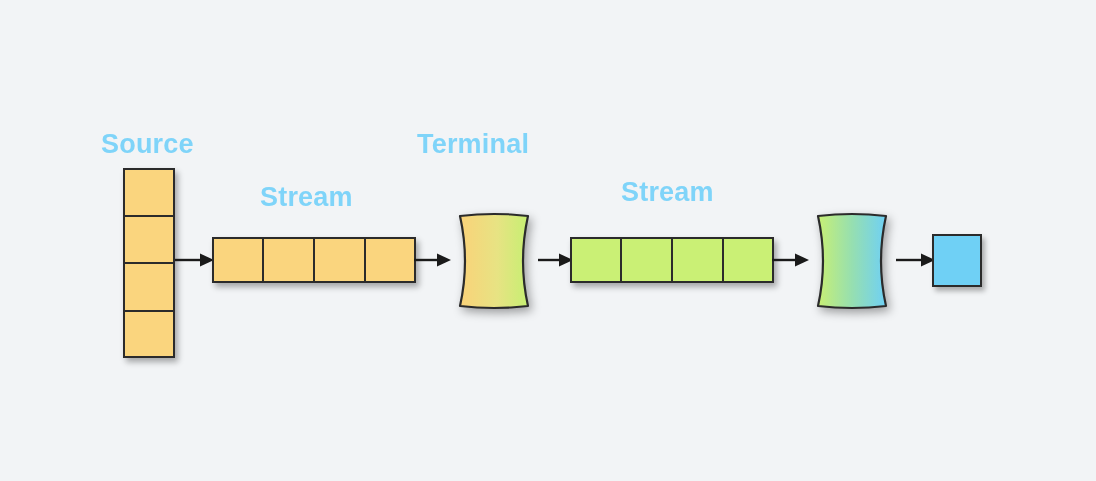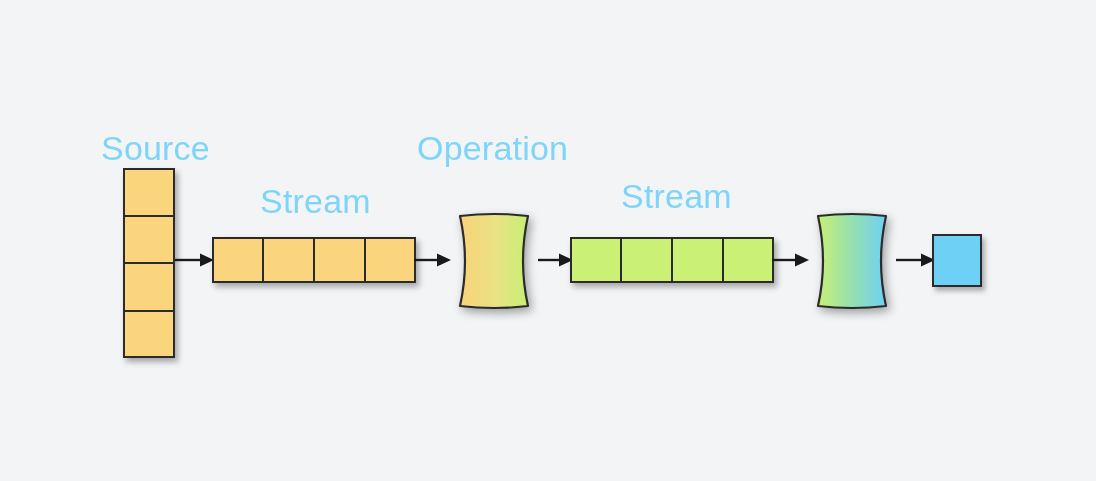--- a/index.html
+++ b/index.html
@@ -16,23 +16,23 @@
   }
   #diagram-canvas {
     position: relative;
     width: 1096px;
     height: 481px;
   }
   
   .label {
     position: absolute;
     color: #7fd4f9;
-    font-size: 34px;
+    font-size: 27px;
     font-family: "Liberation Sans", sans-serif;
-    font-weight: 400;
+    font-weight: 700;
     white-space: nowrap;
     letter-spacing: 0.2px;
     line-height: 1;
     user-select: none;
   }
   #label-source   { left: 101px; top: 131px; }
   #label-stream-1 { left: 260px; top: 184px; }
   #label-operation{ left: 417px; top: 131px; }
   #label-stream-2 { left: 621px; top: 179px; }
   #label-terminal { left: 797px; top: 131px; }
@@ -123,21 +123,21 @@
 </style>
 </head>
 <body>
 
 <div id="diagram-canvas">
 
   <div class="label" id="label-source">Source</div>
 
   <div class="label" id="label-stream-1">Stream</div>
 
-  <div class="label" id="label-operation">Operation</div>
+  <div class="label" id="label-operation">Terminal</div>
 
   <div class="label" id="label-stream-2">Stream</div>
 
 
   <div id="source-stack">
     <div class="stack-cell"></div>
     <div class="stack-cell"></div>
     <div class="stack-cell"></div>
     <div class="stack-cell"></div>
   </div>

